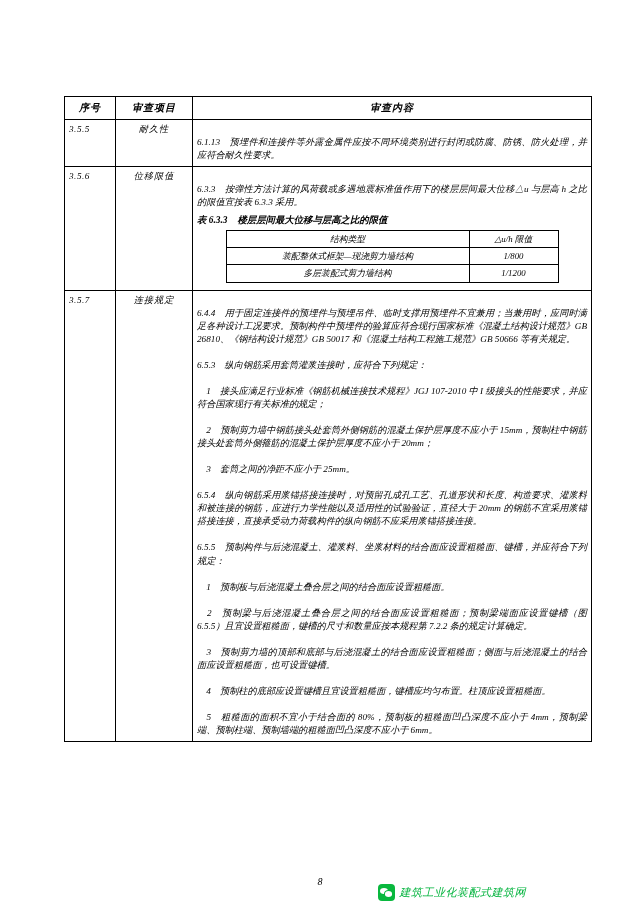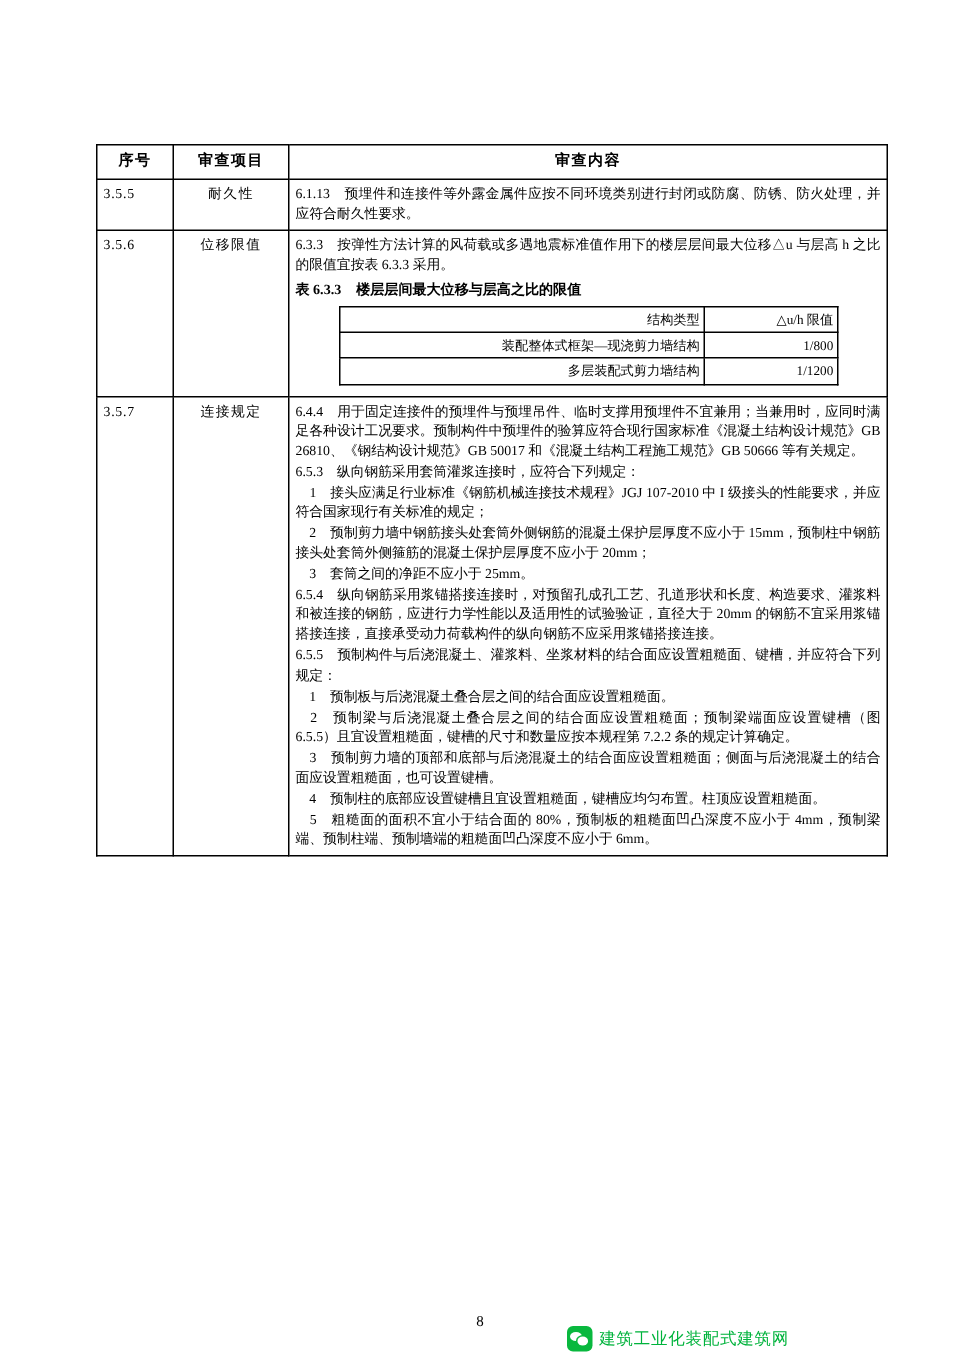--- a/index.html
+++ b/index.html
@@ -14,20 +14,21 @@
     color: #000000;
     position: relative;
     overflow: hidden;
   }
   .page {
     position: absolute;
     left: 0; top: 0;
     width: 540px;
     height: 905px;
     background: #fff;
+    font-style: italic;
   }
   .doc-table {
     position: absolute;
     left: 64px;
     top: 96px;
     width: 512px;
     border-collapse: collapse;
     table-layout: fixed;
   }
   .doc-table td, .doc-table th {
@@ -54,42 +55,42 @@
     font-size: 9.6px;
     letter-spacing: 0.5px;
   }
   .cell-item {
     text-align: center;
     vertical-align: middle;
     font-size: 9.6px;
     letter-spacing: 1px;
   }
   .para {
-    margin: 0 0 1px 0;
+    margin: 13px 0 1px 0;
     text-align: justify;
     text-justify: inter-ideograph;
   }
   .sub-table-title {
     text-align: left;
     font-weight: bold;
     font-size: 9.4px;
     margin: 5px 0 2px 0;
   }
   .sub-table-title .tno {
     margin-right: 10px;
   }
   table.inner {
     border-collapse: collapse;
     width: 322px;
     margin: 0 auto 4px auto;
     table-layout: fixed;
   }
   table.inner td {
     border: 1px solid #000;
-    text-align: right;
+    text-align: center;
     font-size: 8.8px;
     padding: 2px 2px;
     line-height: 1.4;
   }
   table.inner td.c1 { width: 238px; }
   table.inner td.c2 { width: 84px; }
   .page-num {
     position: absolute;
     left: 0;
     top: 876px;

